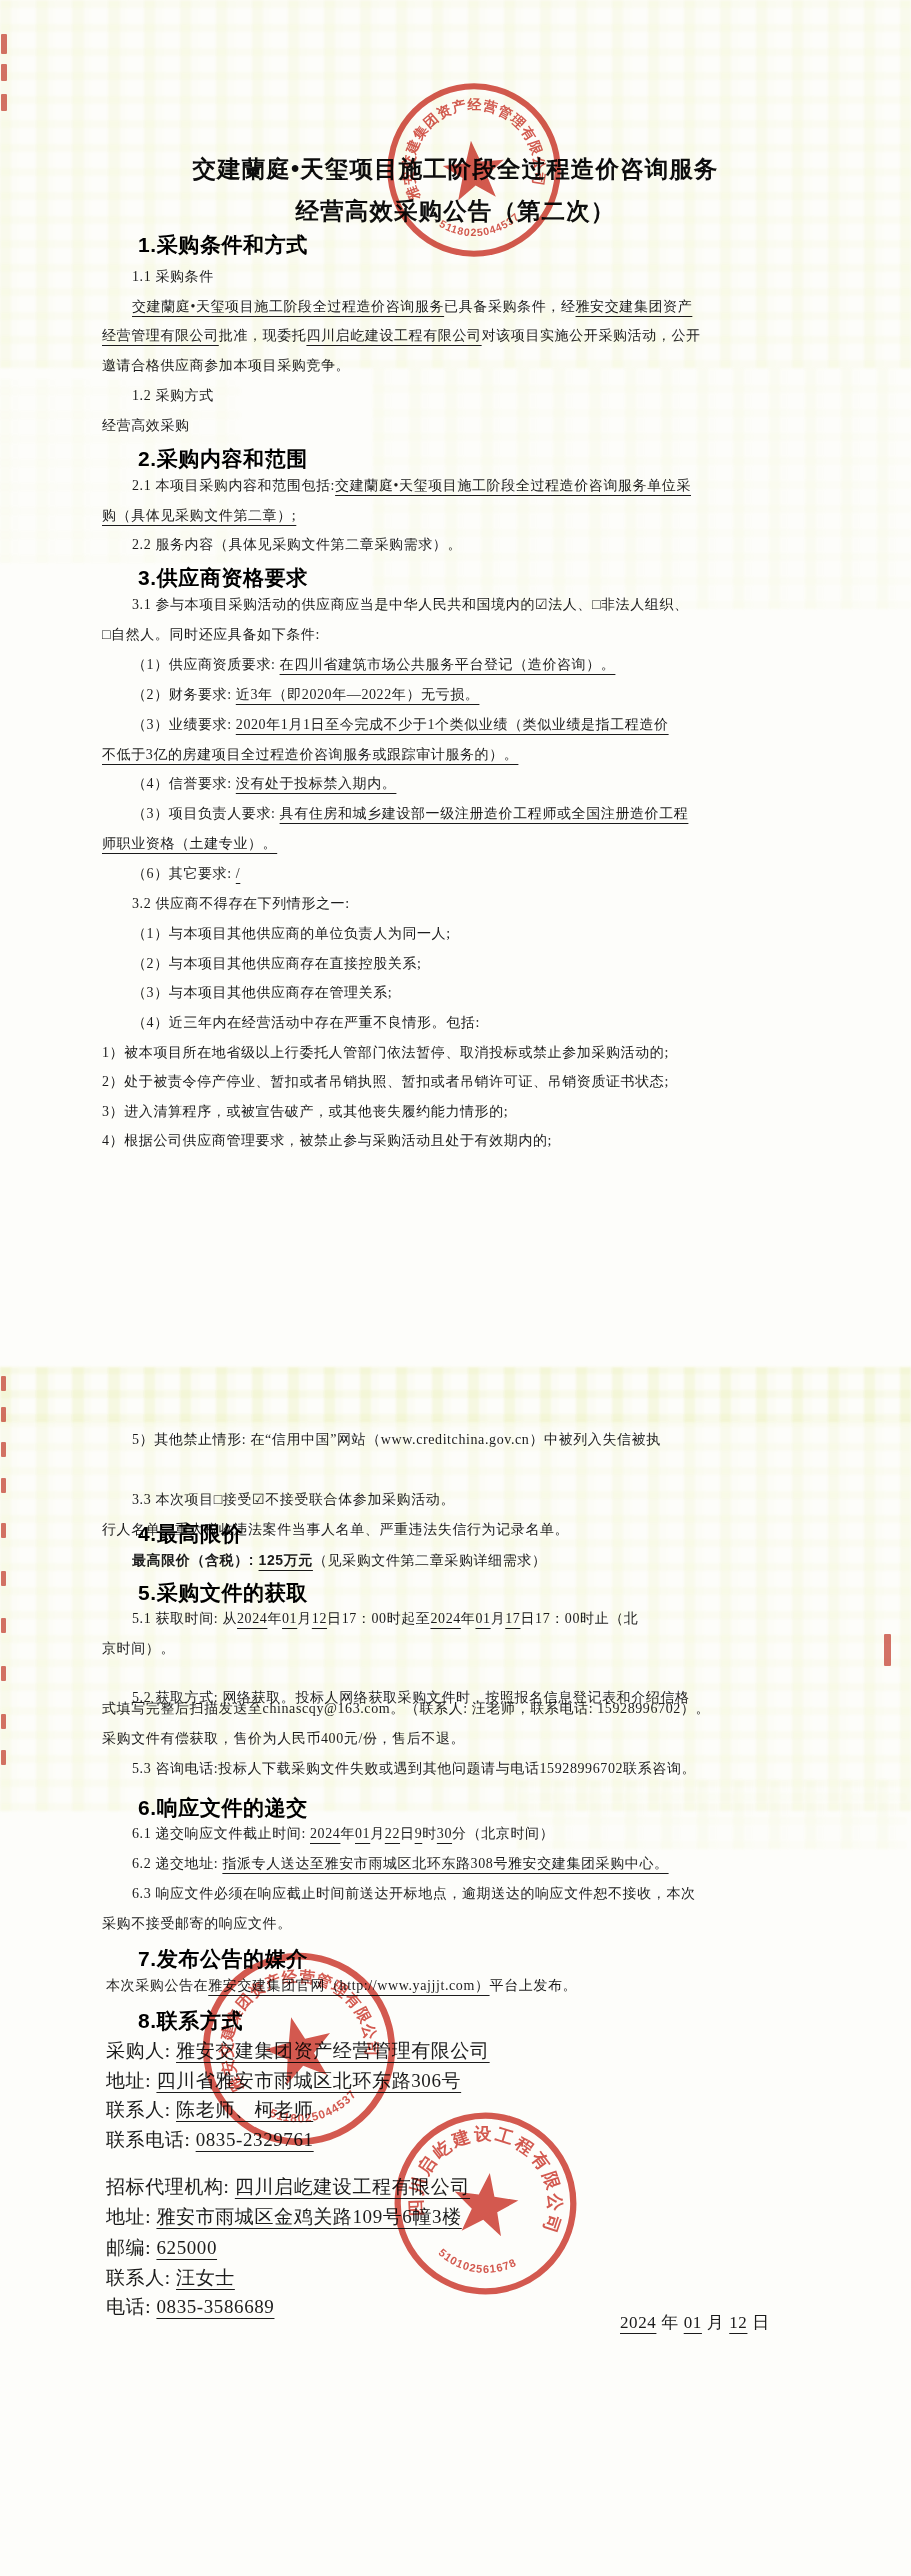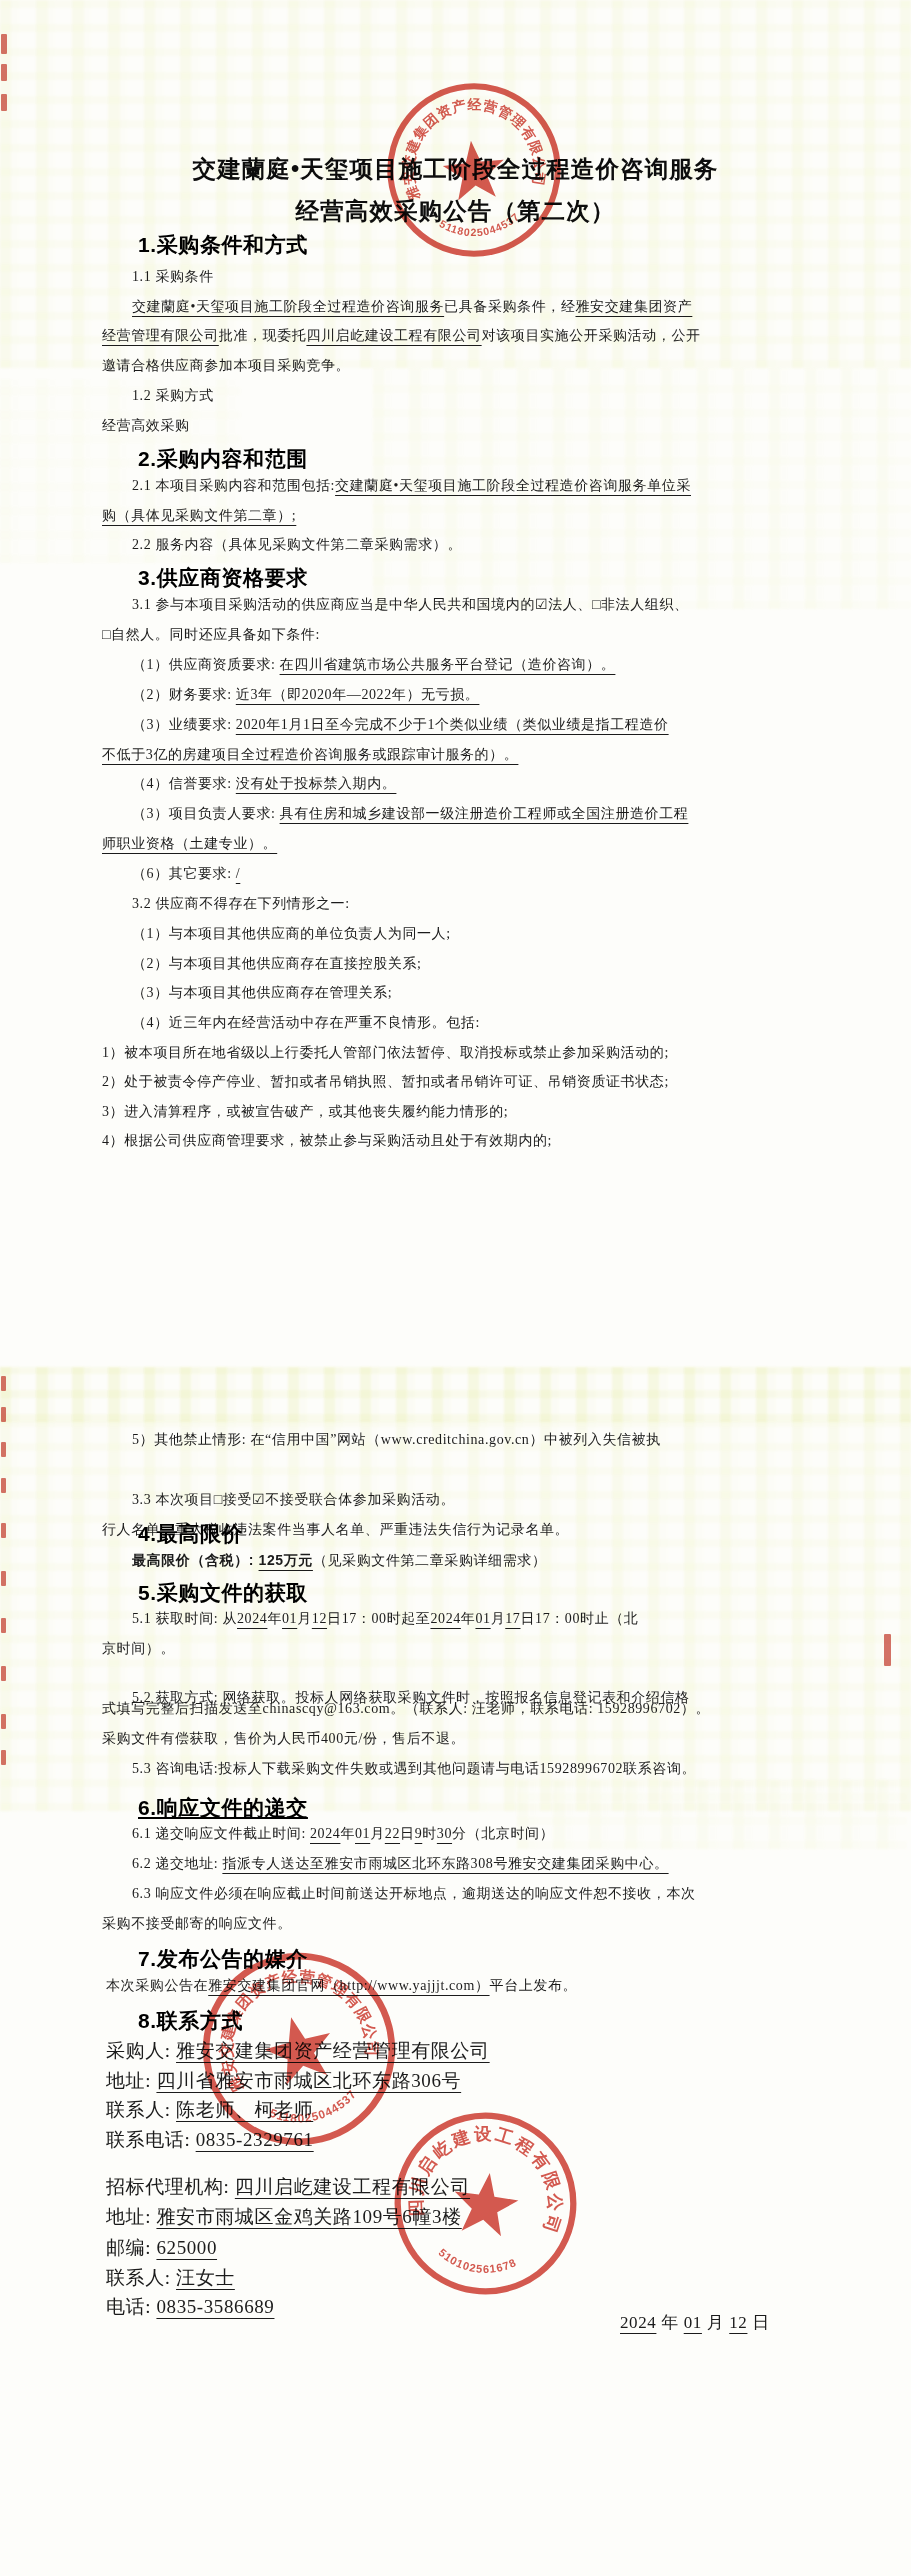--- a/index.html
+++ b/index.html
@@ -91,21 +91,21 @@
       <div class="line b" style="top: 1492px; left: 132px;"><span>3.3 本次项目□接受☑不接受联合体参加采购活动。</span></div>
       <div class="line h" style="top: 1522px; left: 138px;"><span>4.最高限价</span></div>
       <div class="line b" style="top: 1552px; left: 132px;"><span class="bold">最高限价（含税）: </span><span class="u bold">125万元</span><span>（见采购文件第二章采购详细需求）</span></div>
       <div class="line h" style="top: 1581px; left: 138px;"><span>5.采购文件的获取</span></div>
       <div class="line b" style="top: 1611px; left: 132px;"><span>5.1 获取时间: 从</span><span class="u">2024</span><span>年</span><span class="u">01</span><span>月</span><span class="u">12</span><span>日17：00时起至</span><span class="u">2024</span><span>年</span><span class="u">01</span><span>月</span><span class="u">17</span><span>日17：00时止（北</span></div>
       <div class="line b" style="top: 1641px; left: 102px;"><span>京时间）。</span></div>
       <div class="line b" style="top: 1690px; left: 132px;"><span>5.2 获取方式: 网络获取。投标人网络获取采购文件时，按照报名信息登记表和介绍信格</span></div>
       <div class="line b" style="top: 1701px; left: 102px;"><span>式填写完整后扫描发送至chinascqy@163.com。（联系人: 汪老师，联系电话: 15928996702）。</span></div>
       <div class="line b" style="top: 1731px; left: 102px;"><span>采购文件有偿获取，售价为人民币400元/份，售后不退。</span></div>
       <div class="line b" style="top: 1761px; left: 132px;"><span>5.3 咨询电话:投标人下载采购文件失败或遇到其他问题请与电话15928996702联系咨询。</span></div>
-      <div class="line h" style="top: 1796px; left: 138px; text-decoration: underline;"><span>6.响应文件的递交</span></div>
+      <div class="line h" style="top: 1796px; left: 138px;"><span>6.响应文件的递交</span></div>
       <div class="line b" style="top: 1826px; left: 132px;"><span>6.1 递交响应文件截止时间: </span><span class="u">2024</span><span>年</span><span class="u">01</span><span>月</span><span class="u">22</span><span>日</span><span class="u">9</span><span>时</span><span class="u">30</span><span>分（北京时间）</span></div>
       <div class="line b" style="top: 1856px; left: 132px;"><span>6.2 递交地址: </span><span class="u">指派专人送达至雅安市雨城区北环东路308号雅安交建集团采购中心。</span></div>
       <div class="line b" style="top: 1886px; left: 132px;"><span>6.3 响应文件必须在响应截止时间前送达开标地点，逾期送达的响应文件恕不接收，本次</span></div>
       <div class="line b" style="top: 1916px; left: 102px;"><span>采购不接受邮寄的响应文件。</span></div>
       <div class="line h" style="top: 1947px; left: 138px;"><span>7.发布公告的媒介</span></div>
       <div class="line b" style="top: 1978px; left: 106px;"><span>本次采购公告在</span><span class="u">雅安交建集团官网（http://www.yajjjt.com）</span><span>平台上发布。</span></div>
       <div class="line h" style="top: 2009px; left: 138px;"><span>8.联系方式</span></div>
       <div class="line c" style="top: 2040px; left: 106px;"><span>采购人: </span><span class="u">雅安交建集团资产经营管理有限公司</span></div>
       <div class="line c" style="top: 2070px; left: 106px;"><span>地址: </span><span class="u">四川省雅安市雨城区北环东路306号</span></div>
       <div class="line c" style="top: 2099px; left: 106px;"><span>联系人: </span><span class="u">陈老师、柯老师</span></div>

